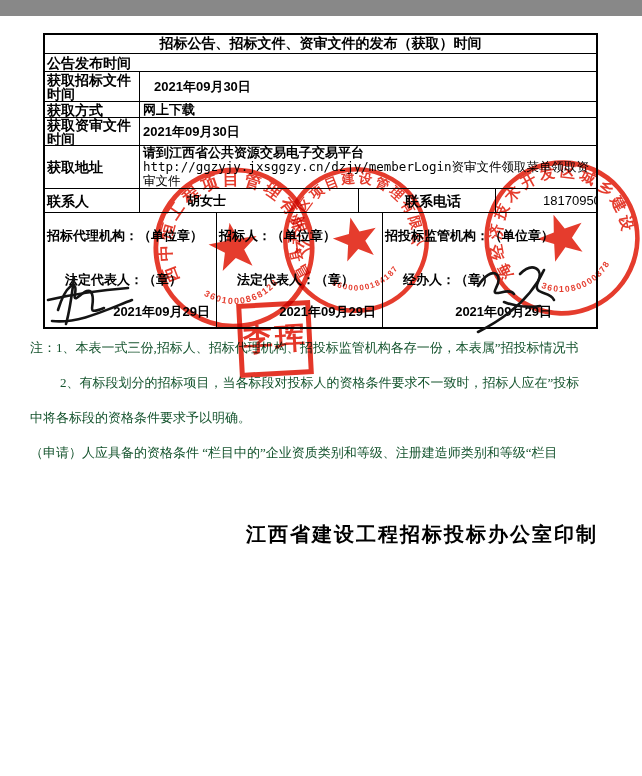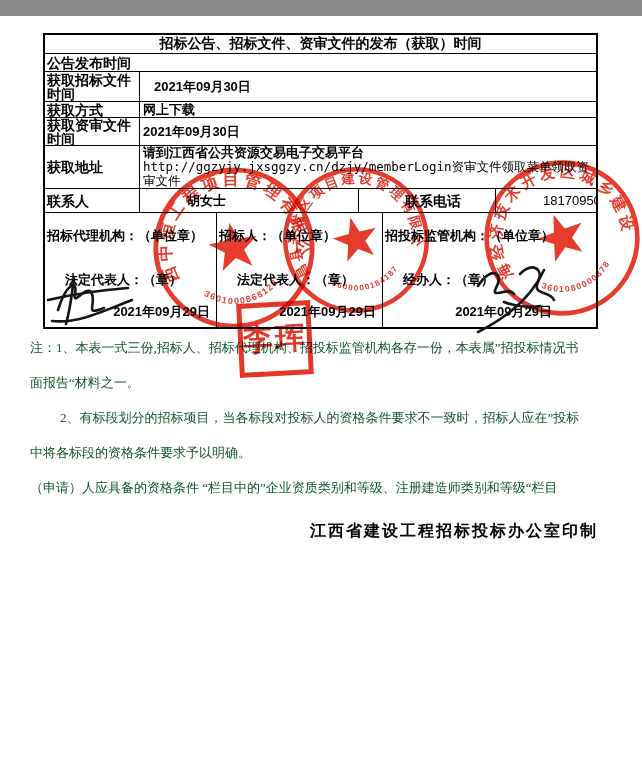--- a/index.html
+++ b/index.html
@@ -58,21 +58,21 @@
   .signature { position:absolute; z-index:6; }
   
   .notes {
     position:absolute; left:30px; top:314px; width:588px; z-index:1;
     font-family:"Liberation Serif","DejaVu Serif",serif; font-size:13px; color:#14532d;
   }
   .note-line { height:35px; line-height:35px; white-space:nowrap; }
   .note-line.indent { padding-left:30px; }
   .footer-line {
     position:absolute; right:44px; top:505px; z-index:1;
-    font-size:16px; font-weight:700; letter-spacing:2px; white-space:nowrap;
+    font-size:20px; font-weight:700; letter-spacing:2px; white-space:nowrap;
   }
 </style>
 </head>
 <body>
 
 <div class="page">
 
   <div class="doc-table">
 
     <div class="row r-title">
@@ -194,21 +194,20 @@
     <g fill="none" stroke="#141414" stroke-width="2.6" stroke-linecap="round">
       <path d="M30,32 C44,10 56,20 48,34 C42,46 60,32 66,40"></path>
       <path d="M72,20 C84,8 96,14 90,28 C84,42 102,36 106,46"></path>
       <path d="M96,16 C84,42 62,62 30,78"></path>
       <path d="M56,48 C66,52 80,54 92,52"></path>
     </g>
   </svg>
 
   <div class="notes">
     <div class="note-line">注：1、本表一式三份,招标人、招标代理机构、招投标监管机构各存一份，本表属”招投标情况书</div>
-    <div class="note-line">面报告“材料之一。</div>
     <div class="note-line indent">2、有标段划分的招标项目，当各标段对投标人的资格条件要求不一致时，招标人应在”投标</div>
     <div class="note-line">中将各标段的资格条件要求予以明确。</div>
     <div class="note-line">（申请）人应具备的资格条件 “栏目中的”企业资质类别和等级、注册建造师类别和等级“栏目</div>
   </div>
 
   <div class="footer-line">江西省建设工程招标投标办公室印制</div>
 
 </div>
 
 </body></html>

